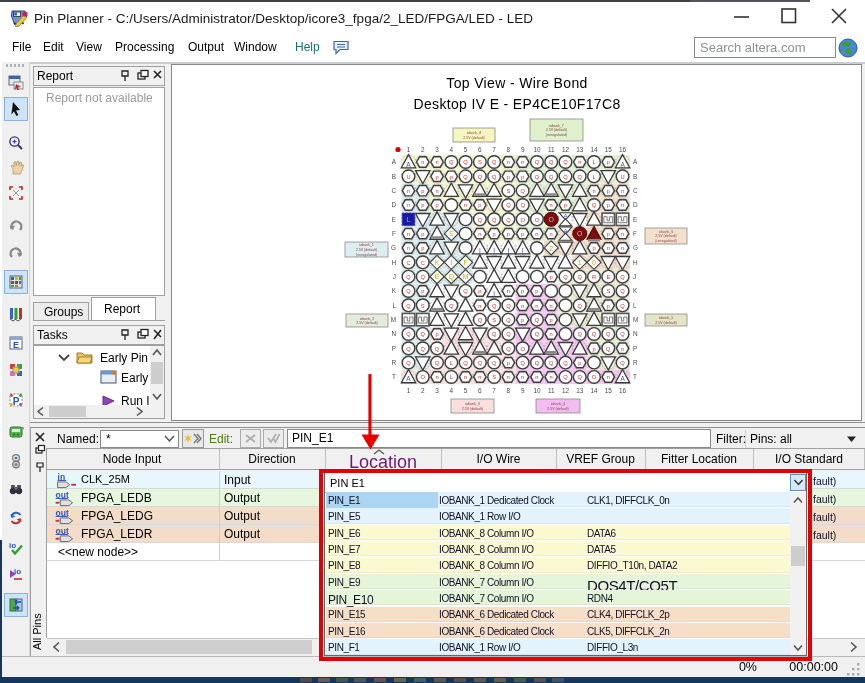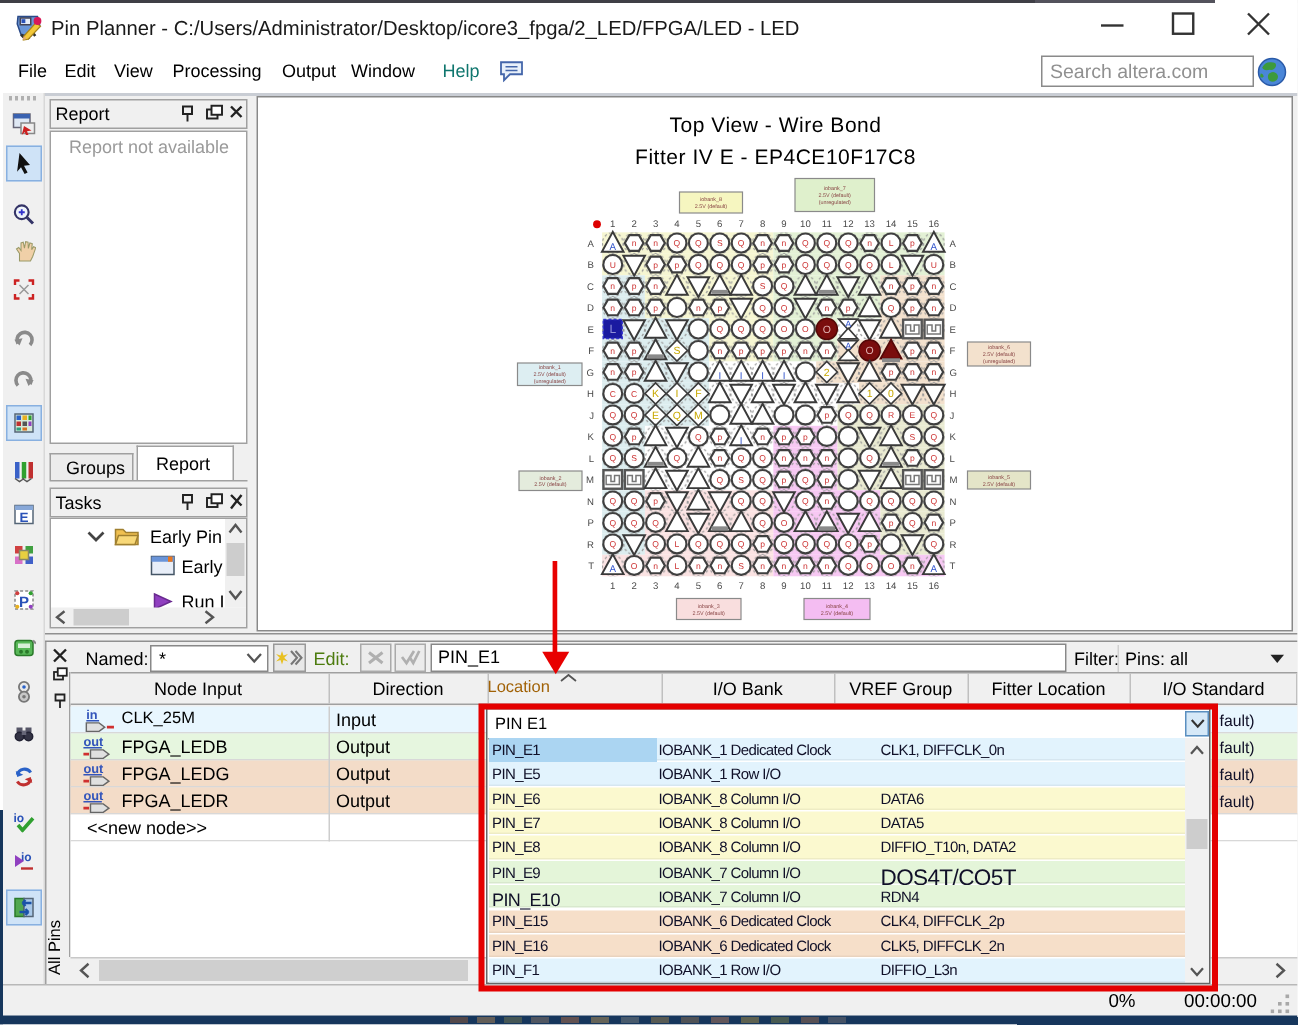--- a/index.html
+++ b/index.html
@@ -201,21 +201,21 @@
 <svg class="abs" style="left:35px;top:405px" width="12" height="13" viewBox="0 0 12 13">
     <path d="M8 2.5 l-5 4 l5 4" stroke="#555" stroke-width="1.6" fill="none"></path>
   </svg>
 <div class="abs" style="left:49px;top:406px;width:37px;height:11px;background:#cdcdcd"></div>
 <svg class="abs" style="left:133px;top:405px" width="12" height="13" viewBox="0 0 12 13">
     <path d="M4 2.5 l5 4 l-5 4" stroke="#555" stroke-width="1.6" fill="none"></path>
   </svg>
 <div class="abs" style="left:30px;top:61.5px;width:835px;height:2px;background:#c9cdd4"></div>
 <div class="abs" style="left:171px;top:64px;width:691px;height:357px;background:#fff;border:1px solid #888"></div>
 <div class="abs" style="left:367px;top:75px;width:300px;height:20px;font-size:14px;letter-spacing:0.35px;color:#000;text-align:center">Top View - Wire Bond</div>
-<div class="abs" style="left:367px;top:96px;width:300px;height:20px;font-size:14px;letter-spacing:0.35px;color:#000;text-align:center">Fitter IV E - EP4CE10F17C8</div>
+<div class="abs" style="left:367px;top:96px;width:300px;height:20px;font-size:14px;letter-spacing:0.35px;color:#000;text-align:center">Desktop IV E - EP4CE10F17C8</div>
 <div class="abs" style="left:30px;top:422px;width:835px;height:1px;background:#909090"></div>
 <div class="abs" style="left:30px;top:427px;width:835px;height:1px;background:#909090"></div>
 <div class="abs" style="left:30px;top:428px;width:835px;height:228px;background:#f0f0f0"></div>
 <svg class="abs" style="left:33px;top:430px" width="14" height="44" viewBox="0 0 14 44">
     <path d="M3 3 l8 8 M11 3 l-8 8" stroke="#222" stroke-width="1.6"></path>
     <rect x="3" y="18" width="6" height="5" fill="none" stroke="#222" stroke-width="1.2"></rect>
     <rect x="5.5" y="15.5" width="6" height="5" fill="#fff" stroke="#222" stroke-width="1.2"></rect>
     <path d="M4 33 h6 v4 h-6 z M7 37 v5" stroke="#222" stroke-width="1.2" fill="none"></path>
   </svg>
 <div class="abs" style="left:30px;top:428px;width:1px;height:228px;background:#a0a0a0"></div>
@@ -249,23 +249,23 @@
 <div class="abs" style="left:745px;top:430px;width:1px;height:18px;background:#d0d0d0"></div>
 <div class="abs" style="left:750px;top:432px;font-size:12px;color:#000">Pins: all</div>
 <svg class="abs" style="left:845px;top:434px" width="13" height="10" viewBox="0 0 13 10">
     <path d="M2 2.5 l4.5 5.5 l4.5 -5.5 z" fill="#222"></path>
   </svg>
 <div class="abs" style="left:47px;top:448px;width:818px;height:22px;background:#f0f0f0;border-top:1px solid #a0a0a0;border-bottom:1px solid #a0a0a0"></div>
 <div class="abs" style="left:45px;top:452px;width:174px;text-align:center;font-size:12px;color:#000">Node Input</div>
 <div class="abs" style="left:219px;top:449px;width:1px;height:20px;background:#c0c0c0"></div>
 <div class="abs" style="left:219px;top:452px;width:106px;text-align:center;font-size:12px;color:#000">Direction</div>
 <div class="abs" style="left:325px;top:449px;width:1px;height:20px;background:#c0c0c0"></div>
-<div class="abs" style="left:325px;top:452px;width:116px;text-align:left;font-size:11px;color:#a16207">Location</div>
+<div class="abs" style="left:325px;top:452px;width:116px;text-align:center;font-size:18px;color:#701a75">Location</div>
 <div class="abs" style="left:441px;top:449px;width:1px;height:20px;background:#c0c0c0"></div>
-<div class="abs" style="left:441px;top:452px;width:115px;text-align:center;font-size:12px;color:#000">I/O Bank</div>
+<div class="abs" style="left:441px;top:452px;width:115px;text-align:center;font-size:12px;color:#000">I/O Wire</div>
 <div class="abs" style="left:556px;top:449px;width:1px;height:20px;background:#c0c0c0"></div>
 <div class="abs" style="left:556px;top:452px;width:89px;text-align:center;font-size:12px;color:#000">VREF Group</div>
 <div class="abs" style="left:645px;top:449px;width:1px;height:20px;background:#c0c0c0"></div>
 <div class="abs" style="left:645px;top:452px;width:108px;text-align:center;font-size:12px;color:#000">Fitter Location</div>
 <div class="abs" style="left:753px;top:449px;width:1px;height:20px;background:#c0c0c0"></div>
 <div class="abs" style="left:753px;top:452px;width:112px;text-align:center;font-size:12px;color:#000">I/O Standard</div>
 <div class="abs" style="left:864px;top:449px;width:1px;height:20px;background:#c0c0c0"></div>
 <svg class="abs" style="left:372px;top:449px" width="14" height="6" viewBox="0 0 14 6">
     <path d="M2 5 l5 -4 l5 4" stroke="#555" stroke-width="1.2" fill="none"></path>
   </svg>

